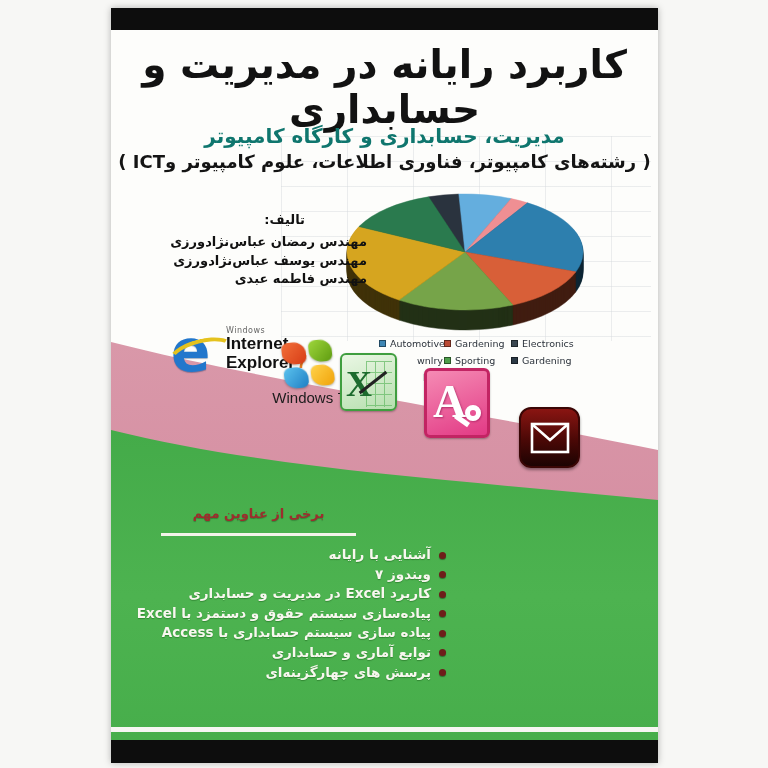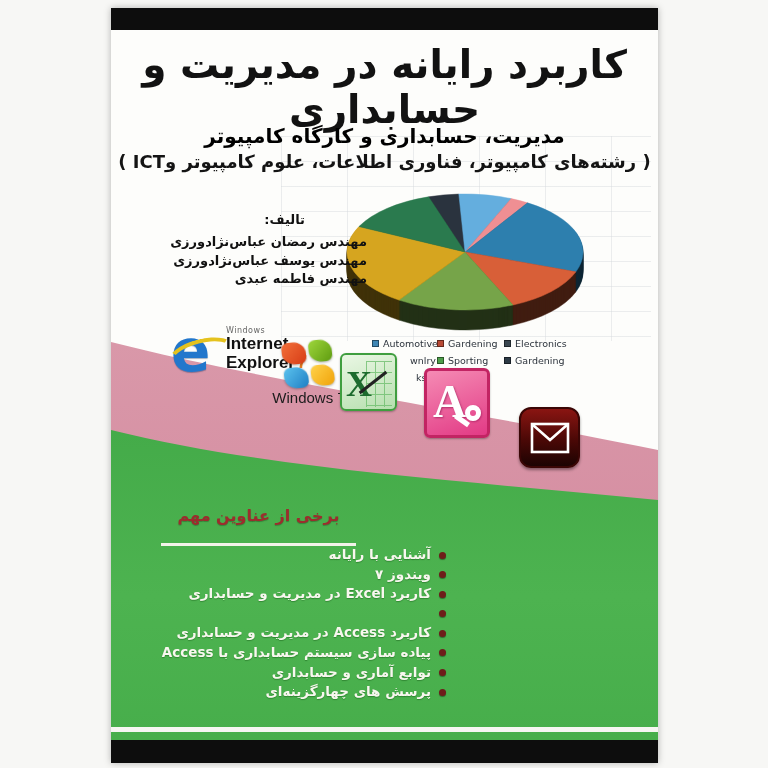--- a/index.html
+++ b/index.html
@@ -10,36 +10,36 @@
            background:#fdfdfb; box-shadow:0 0 7px rgba(0,0,0,.28); overflow:hidden; }
 
   .top-band { position:absolute; left:0; top:0; width:100%; height:22px; background:#0d0d0d; z-index:6; }
 
   
   .title { position:absolute; left:0; top:34px; width:100%; text-align:center; direction:rtl;
            font-size:39px; font-weight:bold; color:#121212; letter-spacing:-1px; z-index:5; }
   .aud-label { position:absolute; left:0; top:96px; width:100%; text-align:center; direction:rtl;
                font-size:13px; font-weight:bold; color:#1a1a1a; z-index:5; }
   .aud-line1 { position:absolute; left:0; top:116px; width:100%; text-align:center; direction:rtl;
-               font-size:20px; font-weight:bold; color:#000000; z-index:5; }
+               font-size:20px; font-weight:bold; color:#0f766e; z-index:5; }
   .aud-line2 { position:absolute; left:0; top:143px; width:100%; text-align:center; direction:rtl;
                font-size:18px; font-weight:bold; color:#141414; z-index:5; }
 
   .authors { position:absolute; right:291px; top:204px; direction:rtl; text-align:right; z-index:5; }
   .authors .label { font-size:13px; font-weight:bold; color:#111; padding-right:62px; margin-bottom:6px; }
   .authors .name { font-size:13px; font-weight:bold; color:#111; line-height:18.5px; white-space:nowrap; }
 
   
   .grid-bg { position:absolute; left:170px; top:128px; width:370px; height:205px; z-index:1; opacity:.55;
     background-image:
       repeating-linear-gradient(to right, rgba(185,192,200,.5) 0 1px, transparent 1px 66px),
       repeating-linear-gradient(to bottom, rgba(185,192,200,.5) 0 1px, transparent 1px 25px); }
   .pie-svg { position:absolute; left:228px; top:178px; width:260px; height:150px; z-index:2; }
 
-  .legend { position:absolute; left:9px; top:0; width:100%; height:100%; z-index:3; pointer-events:none; }
+  .legend { position:absolute; left:16px; top:0; width:100%; height:100%; z-index:3; pointer-events:none; }
   .legend-item { position:absolute; display:flex; align-items:center; font-size:9.5px; color:#2c333c;
                  font-family:"DejaVu Sans", sans-serif; white-space:nowrap; }
   .legend-item .marker { width:7px; height:7px; margin-right:4px; border:1px solid rgba(0,0,0,.45); flex:none; }
 
   
   .ie-logo { position:absolute; left:60px; top:318px; display:flex; align-items:flex-start; z-index:4; }
   .ie-e { position:relative; width:52px; height:54px; font-size:58px; line-height:50px; font-weight:bold;
           color:#2277cc; text-shadow:0 1px 1px rgba(0,40,90,.35); }
   .ie-e::after { content:""; position:absolute; left:-4px; top:13px; width:62px; height:26px;
                  border:4px solid transparent; border-top-color:#e5c21e; border-radius:50%;
@@ -82,22 +82,22 @@
   .access-key::after { content:""; position:absolute; left:-16px; top:8px; width:16px; height:5px;
                        background:#fff; transform:rotate(35deg); }
 
   .email-icon { position:absolute; left:408px; top:399px; width:61px; height:61px; z-index:4;
                 border-radius:12px; background:linear-gradient(180deg,#8a1512 0%,#4a0806 55%,#1c0302 100%);
                 border:2px solid #3a0605; box-shadow:0 2px 3px rgba(0,0,0,.4);
                 display:flex; align-items:center; justify-content:center; }
 
   
   .topics-heading { position:absolute; left:50px; top:498px; width:195px; text-align:center; direction:rtl;
-                    font-size:16px; font-weight:bold; color:#9c2d2d; z-index:5;
-                    padding-bottom:18px; border-bottom:3px solid #f3f3ea;
+                    font-size:13px; font-weight:bold; color:#9c2d2d; z-index:5;
+                    padding-bottom:12px; border-bottom:3px solid #f3f3ea;
                     text-shadow:0 1px 1px rgba(0,0,0,.25); }
   .topics { position:absolute; top:537px; right:212px; list-style:none; direction:rtl; text-align:right; z-index:5; }
   .topics li { font-size:13.5px; font-weight:bold; color:#f8f7ef; line-height:19.6px; white-space:nowrap;
                text-shadow:0 1px 1px rgba(0,60,0,.35); }
   .topics .bullet { display:inline-block; width:7px; height:7px; border-radius:50%;
                     background:#6e1d1a; margin-left:8px; vertical-align:middle;
                     box-shadow:0 1px 1px rgba(0,0,0,.4); }
 
   .bottom-white-line { position:absolute; left:0; top:719px; width:100%; height:5px; background:#f6f6f2; z-index:6; }
   .bottom-black-band { position:absolute; left:0; top:732px; width:100%; height:23px; background:#0d0d0d; z-index:6; }
@@ -379,22 +379,21 @@
         <rect x="2" y="2" width="36" height="28" fill="none" stroke="#ffffff" stroke-width="2.6"></rect>
         <path d="M 3,3 L 20,18 L 37,3" fill="none" stroke="#ffffff" stroke-width="2.6"></path>
       </svg>
     </div>
 
     <div class="topics-heading">برخی از عناوین مهم</div>
     <ul class="topics">
         <li><span class="bullet"></span><span>آشنایی با رایانه</span></li>
         <li><span class="bullet"></span><span>ویندوز ۷</span></li>
         <li><span class="bullet"></span><span>کاربرد Excel در مدیریت و حسابداری</span></li>
-        <li><span class="bullet"></span></li>
-        <li><span class="bullet"></span><span>کاربرد Access در مدیریت و حسابداری</span></li>
+        <li><span class="bullet"></span><span>پیاده‌سازی سیستم حقوق و دستمزد با Excel</span></li>
         <li><span class="bullet"></span><span>پیاده سازی سیستم حسابداری با Access</span></li>
         <li><span class="bullet"></span><span>توابع آماری و حسابداری</span></li>
         <li><span class="bullet"></span><span>پرسش های چهارگزینه‌ای</span></li>
       </ul>
 
     <div class="bottom-white-line"></div>
     <div class="bottom-black-band"></div>
   </div>
 </div>
 

